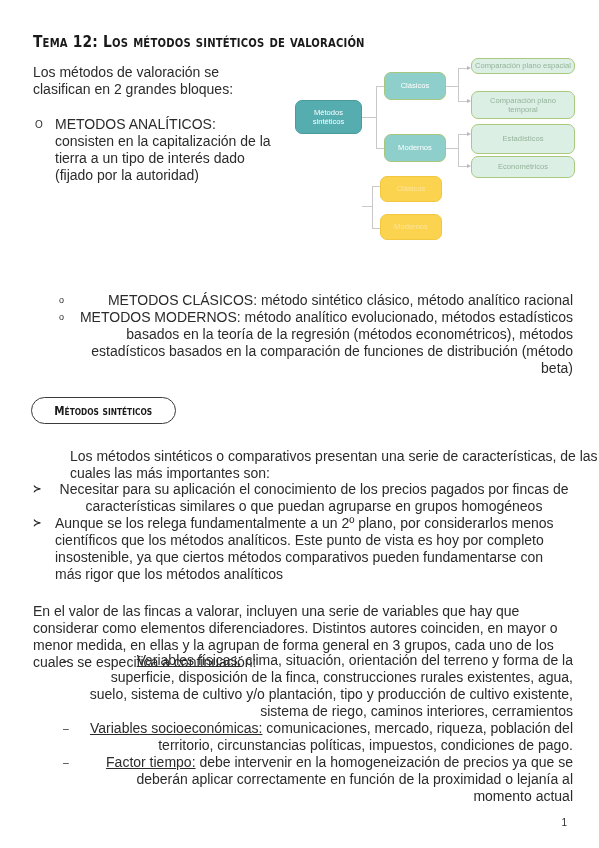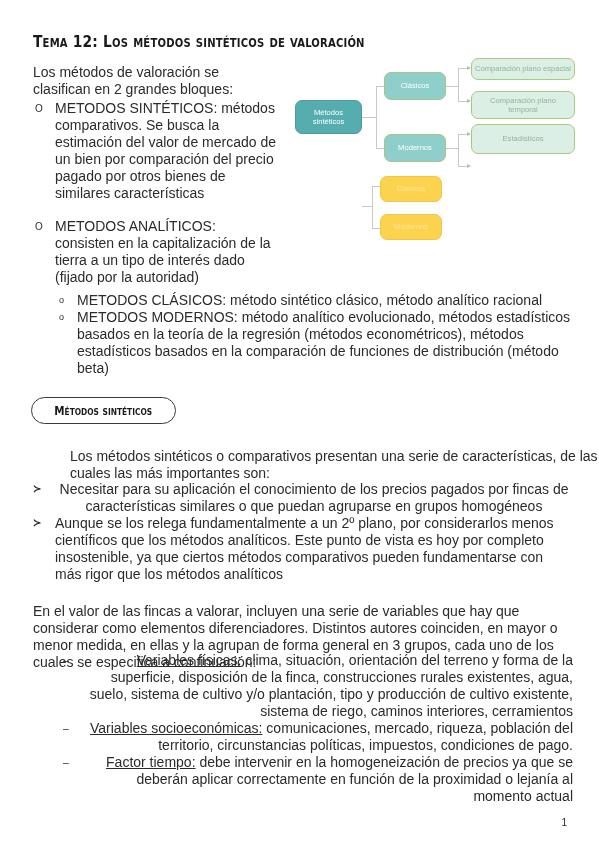--- a/index.html
+++ b/index.html
@@ -198,21 +198,20 @@
 <body>
 
 <div class="page">
 
   <div class="doc-title">Tema 12: Los métodos sintéticos de valoración</div>
 
   <div class="para w-left" style="left:33px; top:64px;">Los métodos de valoración se clasifican en 2 grandes bloques:</div>
 
   <div class="para w-left" style="left:33px; top:100px;">
     <ul class="circ">
-      <li>METODOS SINTÉTICOS: métodos comparativos. Se busca la estimación del valor de mercado de un bien por comparación del precio pagado por otros bienes de similares características</li>
       <li style="margin-top:16px;">METODOS ANALÍTICOS: consisten en la capitalización de la tierra a un tipo de interés dado (fijado por la autoridad)</li>
     </ul>
   </div>
 
   <div class="diagram">
 
     <div class="green-swoosh"></div>
 
     <div class="conn h" style="left:76px; top:59px; width:14px;"></div>
     <div class="conn v" style="left:90px; top:28px; height:62px;"></div>
@@ -244,31 +243,32 @@
 
 
     <div class="node mid-teal" style="left:98px; top:14px; width:62px; height:28px;">Clásicos</div>
 
     <div class="node mid-teal" style="left:98px; top:76px; width:62px; height:28px;">Modernos</div>
 
     <div class="node mid-yellow" style="left:94px; top:118px; width:62px; height:26px;">Clásicos</div>
 
     <div class="node mid-yellow" style="left:94px; top:156px; width:62px; height:26px;">Modernos</div>
 
-    <div class="node leaf-mint" style="left:185px; top:0px; width:104px; height:22px;">Comparación plano espacial</div>
+    <div class="node leaf-mint" style="left:185px; top:0px; width:104px; height:16px;">Comparación plano espacial</div>
 
     <div class="node leaf-mint" style="left:185px; top:33px; width:104px; height:28px;">Comparación plano temporal</div>
 
     <div class="node leaf-mint" style="left:185px; top:66px; width:104px; height:30px;">Estadísticos</div>
 
+    <div class="node leaf-mint" style="left:185px; top:98px; width:104px; height:22px;">Econométricos</div>
   </div>
 
 
   <div class="para w-full" style="left:33px; top:292px;">
-    <ul class="smallo" style="padding-left:22px;">
+    <ul class="smallo" style="padding-left:22px;text-align:right;">
       <li>METODOS CLÁSICOS: método sintético clásico, método analítico racional</li>
       <li>METODOS MODERNOS: método analítico evolucionado, métodos estadísticos basados en la teoría de la regresión (métodos econométricos), métodos estadísticos basados en la comparación de funciones de distribución (método beta)</li>
     </ul>
   </div>
 
   <div class="heading-pill">
     <span class="t">Métodos sintéticos</span>
   </div>
 
   <div class="para w-full" style="left:33px; top:448px;margin-left:37px;">Los métodos sintéticos o comparativos presentan una serie de características, de las cuales las más importantes son:</div>

